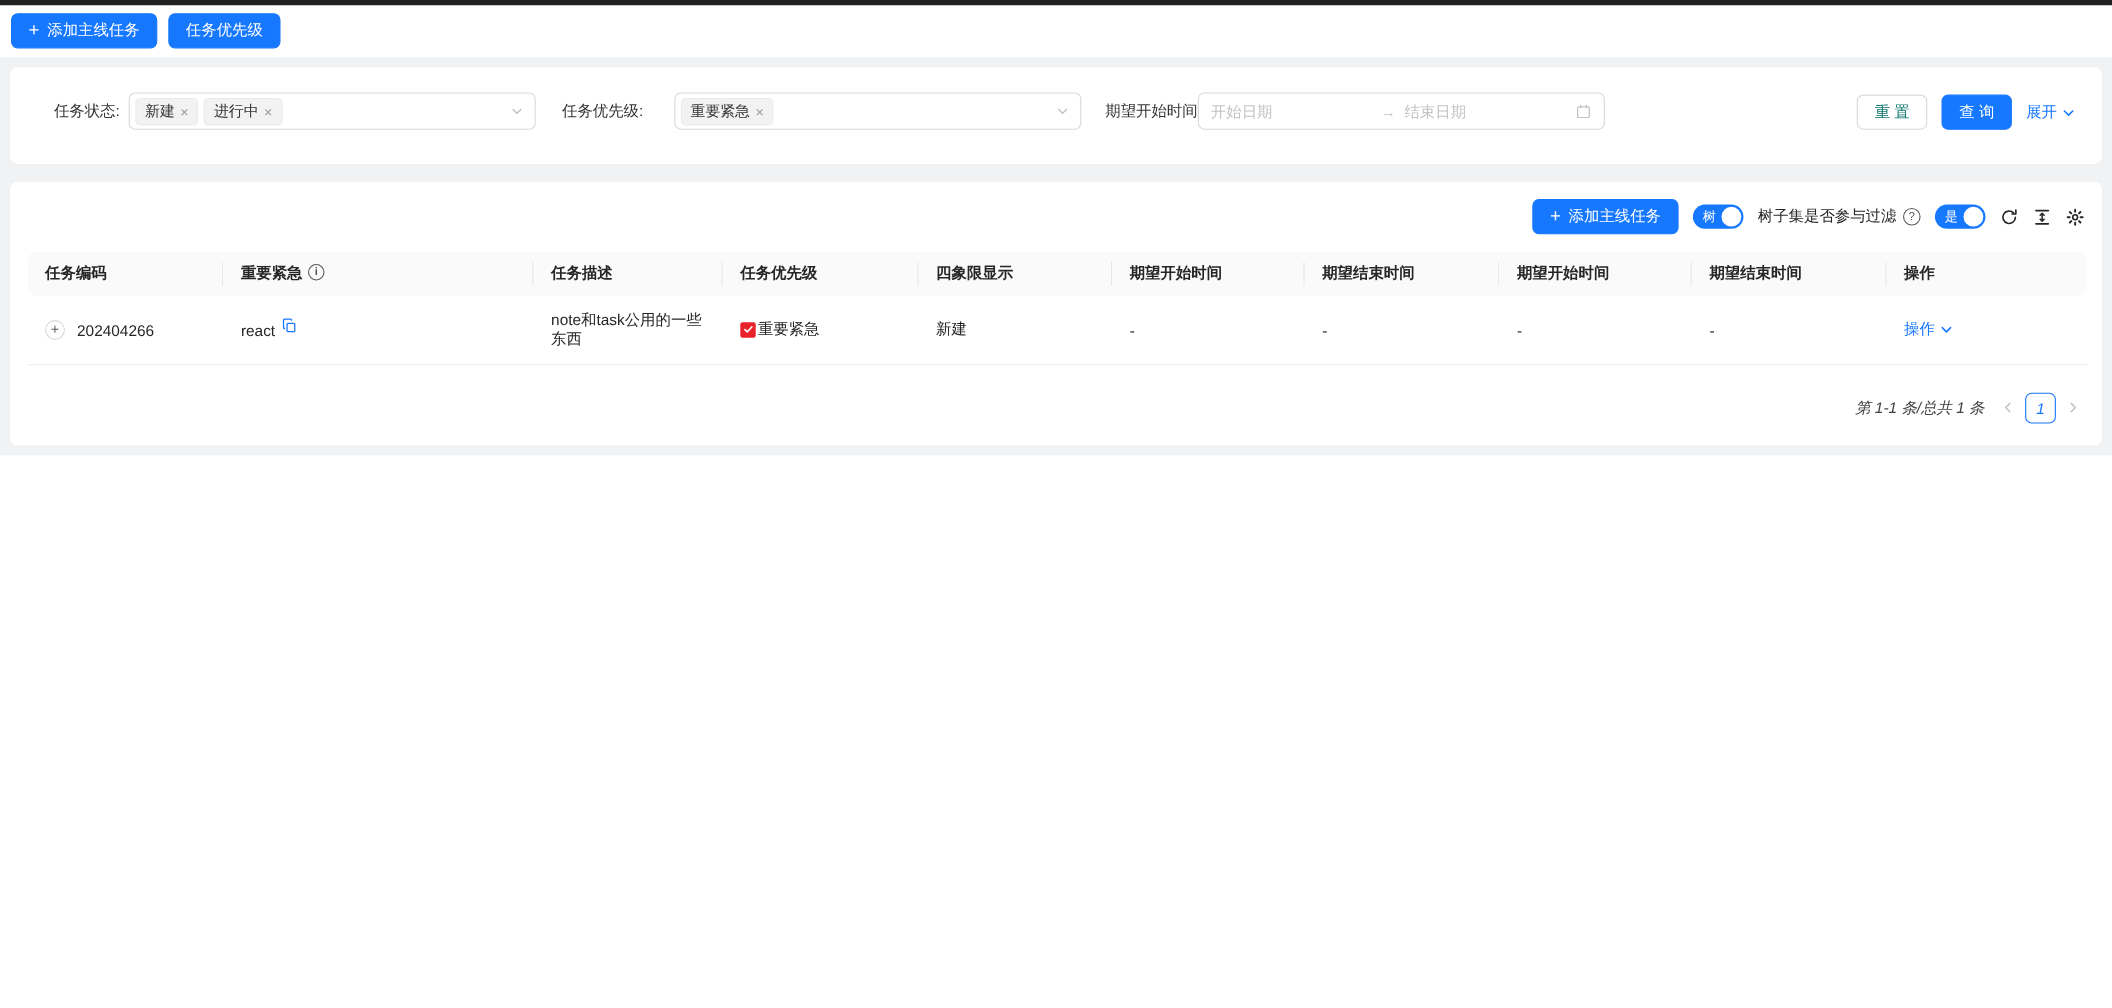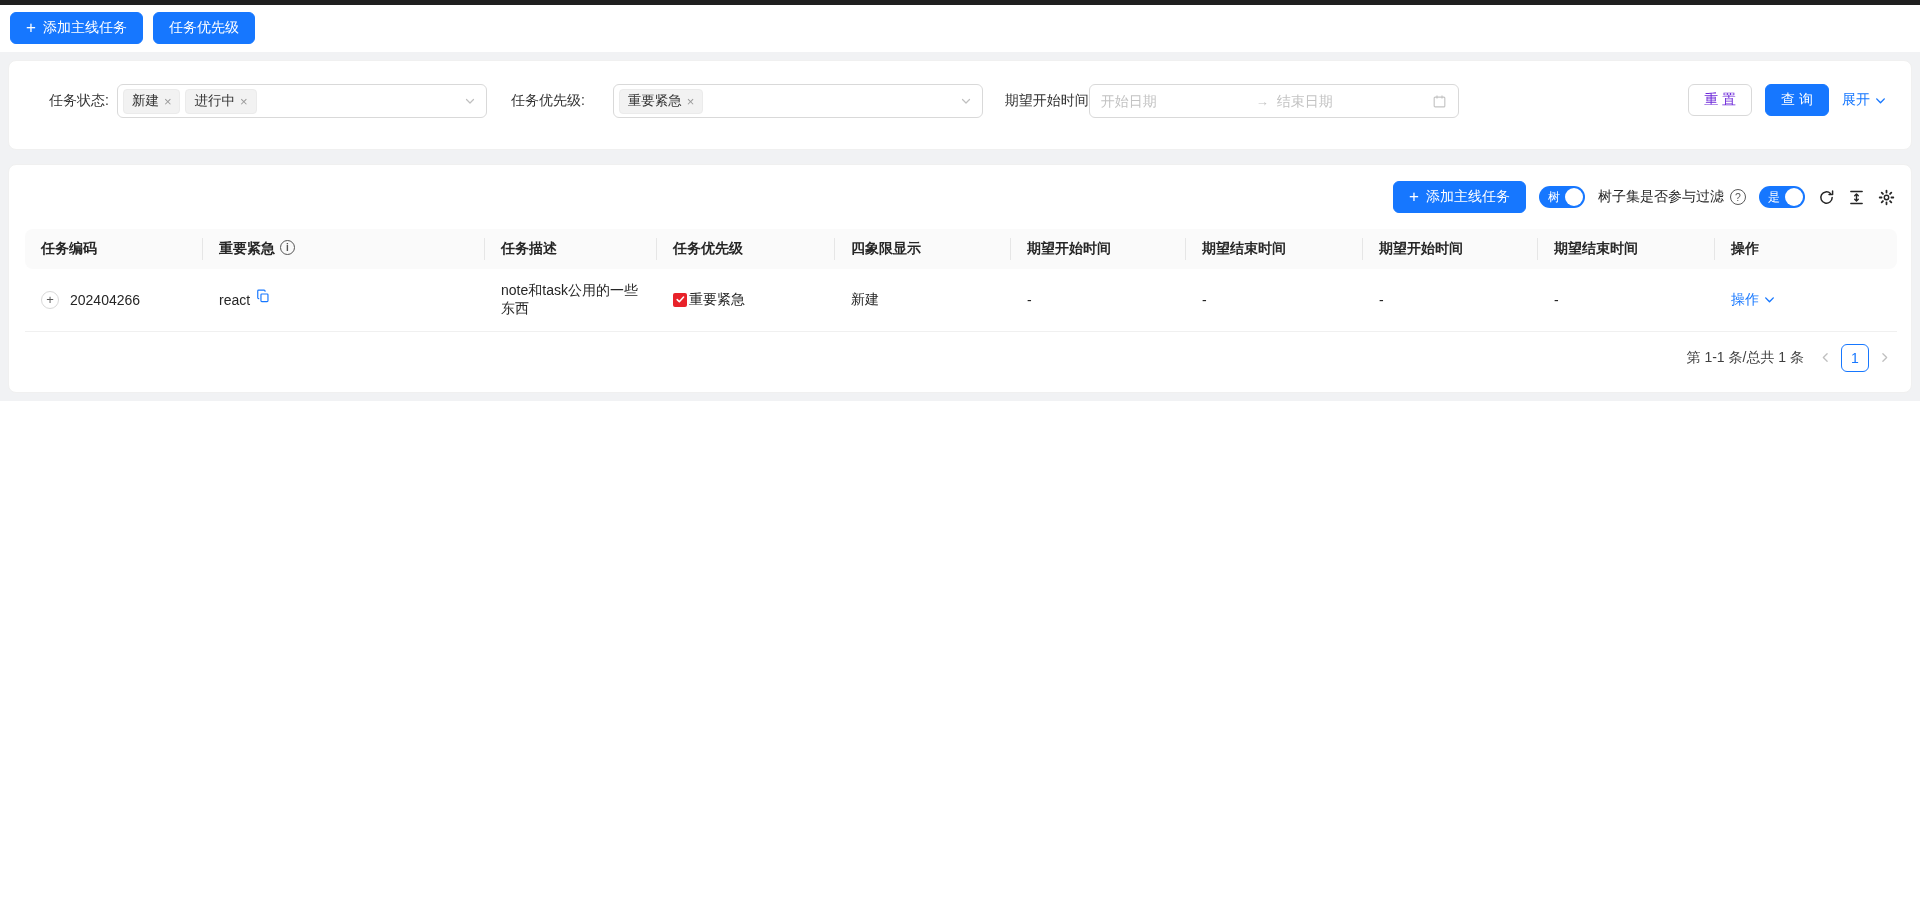--- a/index.html
+++ b/index.html
@@ -4,25 +4,25 @@
 <style>
   * { box-sizing: border-box; margin: 0; padding: 0; }
   html,body { width:1920px; height:916px; overflow:hidden; background:#fff;
     font-family:"Liberation Sans","DejaVu Sans",sans-serif; font-size:14px; color:#262626; }
   .top-strip { height:5px; background:#1f1f1f; }
   .action-bar { background:#fff; padding:7px 0 8px 10px; display:flex; gap:10px; }
   .btn { display:inline-flex; align-items:center; justify-content:center; gap:7px;
     height:32px; padding:0 15px; border-radius:6px; border:1px solid transparent;
     font-size:14px; cursor:pointer; background:#fff; }
   .btn-primary { background:#1677ff; border-color:#1677ff; color:#fff; }
-  .btn-default { border-color:#d9d9d9; color:#6d28d9; }
+  .btn-default { border-color:#d9d9d9; color:#0f766e; }
   .plus-glyph { font-size:17px; line-height:1; font-weight:400; margin-top:-2px; }
   .content { background:#f1f2f4; padding:8px 8px 8px; }
   .card { background:#fff; border-radius:8px; border:1px solid #f0f0f0; }
-  .filter-card { padding:23px 24px 31px; display:flex; align-items:flex-start; }
+  .filter-card { padding:23px 24px 31px; display:flex; align-items:flex-end; }
   .filter-item { display:flex; align-items:center; }
   .filter-label { white-space:nowrap; color:#333; }
   .select-box { position:relative; width:370px; height:34px; border:1px solid #d9d9d9;
     border-radius:6px; background:#fff; display:flex; align-items:center; gap:5px;
     padding:0 28px 0 5px; margin-left:8px; cursor:pointer; }
   .sel-tag { display:inline-flex; align-items:center; gap:5px; background:#f2f2f2;
     border:1px solid #ebebeb; border-radius:4px; height:25px; padding:0 8px; font-size:13.5px; color:#333; }
   .tag-close { color:#9a9a9a; font-size:13px; cursor:pointer; line-height:1; }
   .sel-arrow { position:absolute; right:10px; color:#bfbfbf; display:flex; }
   .date-range { width:370px; height:34px; border:1px solid #d9d9d9; border-radius:6px;
@@ -65,21 +65,21 @@
   .code-cell { display:flex; align-items:center; gap:11px; }
   .expand-btn { width:18px; height:18px; border:1px solid #d9d9d9; border-radius:50%;
     color:#595959; font-size:13px; display:inline-flex; align-items:center;
     justify-content:center; cursor:pointer; line-height:1; background:#fff; flex:0 0 auto; }
   .name-cell { display:flex; align-items:center; gap:6px; }
   .copy-icon { color:#1677ff; display:flex; cursor:pointer; transform:translateY(-4px); }
   .prio-cell { display:flex; align-items:center; gap:2px; }
   .check-badge { width:14px; height:14px; border-radius:2px; display:inline-flex;
     align-items:center; justify-content:center; flex:0 0 auto; }
   .pagination { display:flex; align-items:center; justify-content:flex-end; gap:9px;
-    margin-top:12px; padding-right:4px; }
+    margin-top:25px; padding-right:4px;font-style:italic; }
   .pg-total { color:#404040; margin-right:6px; }
   .pg-nav { color:rgba(0,0,0,0.25); display:flex; cursor:default; }
   .pg-item { min-width:28px; height:28px; border:1px solid #1677ff; border-radius:6px;
     color:#1677ff; display:inline-flex; align-items:center; justify-content:center;
     font-size:14px; background:#fff; cursor:pointer; }
 </style>
 </head>
 <body>
 
 <div class="top-strip"></div>

